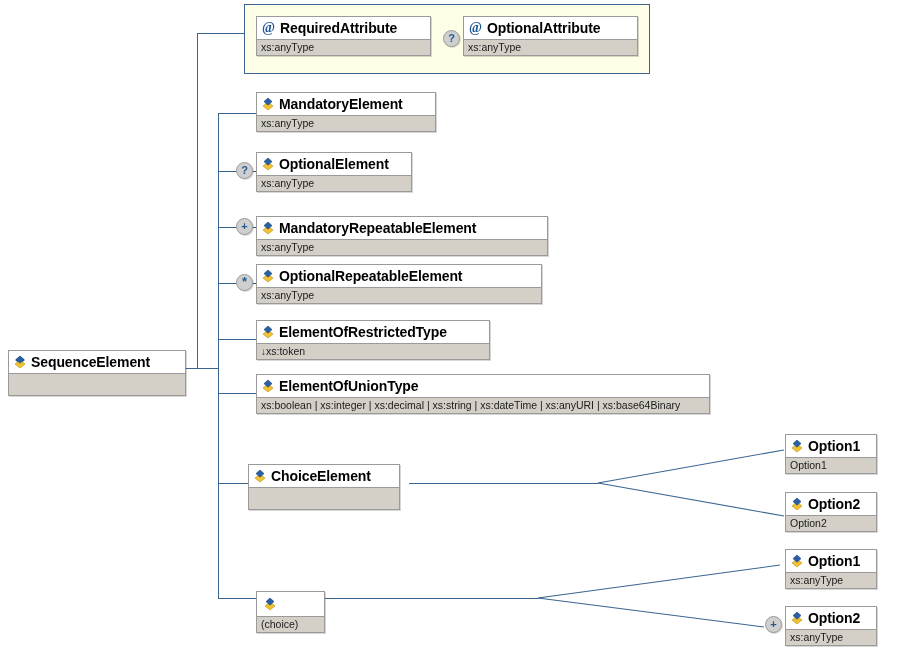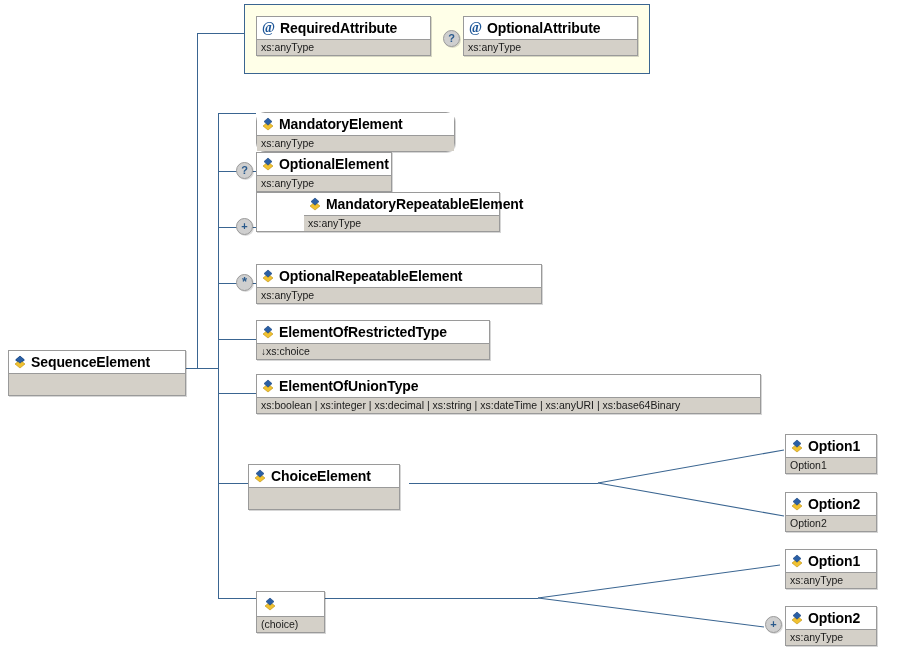--- a/index.html
+++ b/index.html
@@ -177,49 +177,49 @@
           <polygon points="7,1 12,5 7,9 2,5" fill="#2a5fa5"></polygon>
           <polygon points="7,5 12,9 7,13 2,9" fill="#f2c230" stroke="#b98f12" stroke-width="0.6"></polygon>
           <polygon points="7,1 11,4.6 7,8.2 3,4.6" fill="#2a5fa5" stroke="#17427a" stroke-width="0.6"></polygon>
         </svg>
       </span>
       <span class="name-txt">SequenceElement</span>
     </div>
     <div class="type-row"></div>
   </div>
 
-  <div class="node" style="left:256px;top:112px;width:199px;border-radius:9px;">
+  <div class="node" style="left:256px;top:92px;width:180px;">
     <div class="name-row">
       <span class="ico element">
         <svg width="14" height="14" viewBox="0 0 14 14">
           <polygon points="7,5 12,9 7,13 2,9" fill="#f2c230" stroke="#b98f12" stroke-width="0.6"></polygon>
           <polygon points="7,1 11,4.6 7,8.2 3,4.6" fill="#2a5fa5" stroke="#17427a" stroke-width="0.6"></polygon>
         </svg>
       </span>
       <span class="name-txt">MandatoryElement</span>
     </div>
     <div class="type-row">xs:anyType</div>
   </div>
 
   <div class="marker" style="left:236px;top:162px;">?</div>
-  <div class="node" style="left:256px;top:152px;width:136px;">
+  <div class="node" style="left:256px;top:152px;width:156px;">
     <div class="name-row">
       <span class="ico element">
         <svg width="14" height="14" viewBox="0 0 14 14">
           <polygon points="7,5 12,9 7,13 2,9" fill="#f2c230" stroke="#b98f12" stroke-width="0.6"></polygon>
           <polygon points="7,1 11,4.6 7,8.2 3,4.6" fill="#2a5fa5" stroke="#17427a" stroke-width="0.6"></polygon>
         </svg>
       </span>
       <span class="name-txt">OptionalElement</span>
     </div>
     <div class="type-row">xs:anyType</div>
   </div>
 
   <div class="marker" style="left:236px;top:218px;">+</div>
-  <div class="node" style="left:256px;top:192px;width:244px;padding-left:47px;">
+  <div class="node" style="left:256px;top:216px;width:292px;">
     <div class="name-row">
       <span class="ico element">
         <svg width="14" height="14" viewBox="0 0 14 14">
           <polygon points="7,5 12,9 7,13 2,9" fill="#f2c230" stroke="#b98f12" stroke-width="0.6"></polygon>
           <polygon points="7,1 11,4.6 7,8.2 3,4.6" fill="#2a5fa5" stroke="#17427a" stroke-width="0.6"></polygon>
         </svg>
       </span>
       <span class="name-txt">MandatoryRepeatableElement</span>
     </div>
     <div class="type-row">xs:anyType</div>
@@ -243,25 +243,25 @@
     <div class="name-row">
       <span class="ico element">
         <svg width="14" height="14" viewBox="0 0 14 14">
           <polygon points="7,5 12,9 7,13 2,9" fill="#f2c230" stroke="#b98f12" stroke-width="0.6"></polygon>
           <polygon points="7,1 11,4.6 7,8.2 3,4.6" fill="#2a5fa5" stroke="#17427a" stroke-width="0.6"></polygon>
         </svg>
       </span>
       <span class="name-txt">ElementOfRestrictedType</span>
     </div>
     <div class="type-row">
-      <span class="restrict-arrow">↓</span><span>xs:choice</span>
-    </div>
-  </div>
-
-  <div class="node" style="left:256px;top:374px;width:505px;">
+      <span class="restrict-arrow">↓</span><span>xs:token</span>
+    </div>
+  </div>
+
+  <div class="node" style="left:256px;top:374px;width:454px;">
     <div class="name-row">
       <span class="ico element">
         <svg width="14" height="14" viewBox="0 0 14 14">
           <polygon points="7,5 12,9 7,13 2,9" fill="#f2c230" stroke="#b98f12" stroke-width="0.6"></polygon>
           <polygon points="7,1 11,4.6 7,8.2 3,4.6" fill="#2a5fa5" stroke="#17427a" stroke-width="0.6"></polygon>
         </svg>
       </span>
       <span class="name-txt">ElementOfUnionType</span>
     </div>
     <div class="type-row">xs:boolean | xs:integer | xs:decimal | xs:string | xs:dateTime | xs:anyURI | xs:base64Binary</div>

